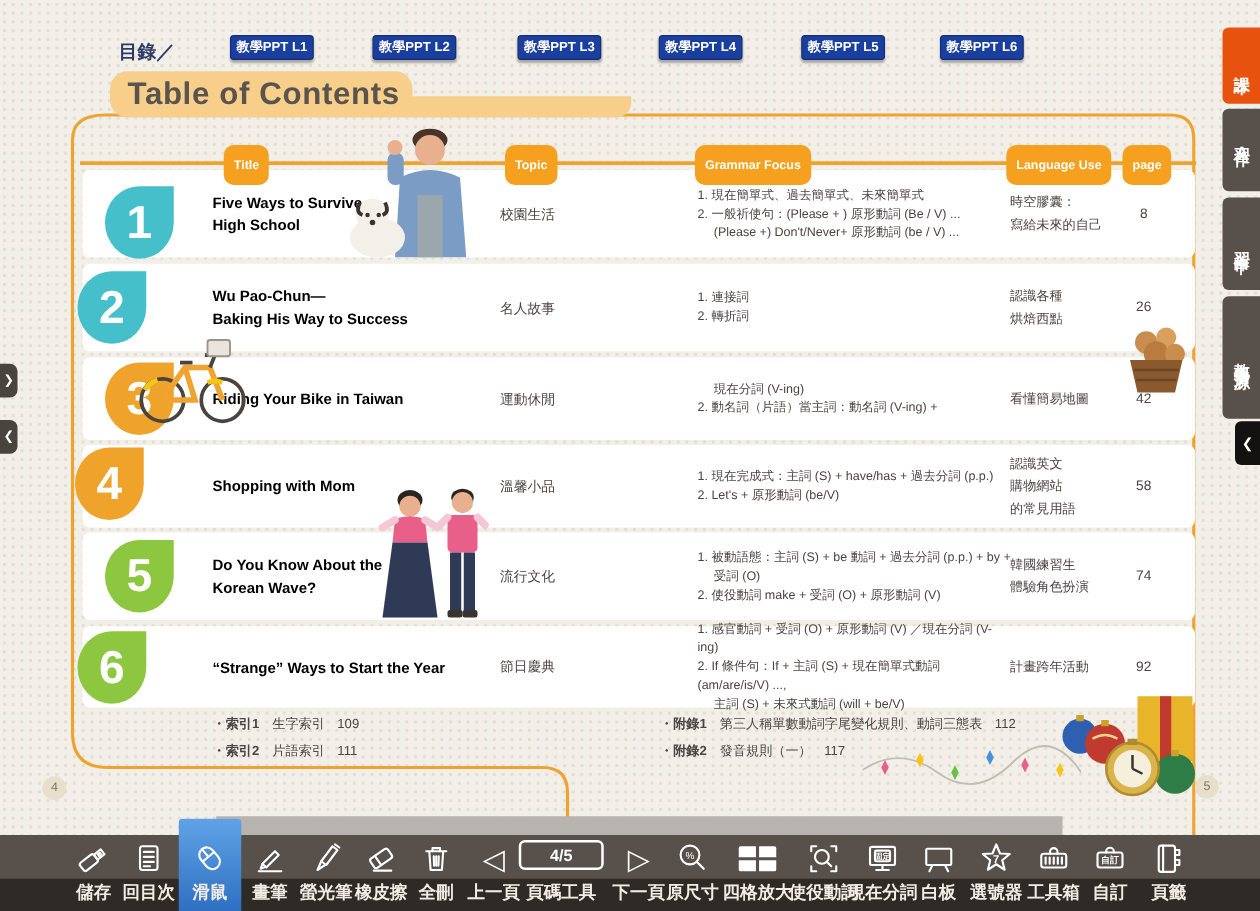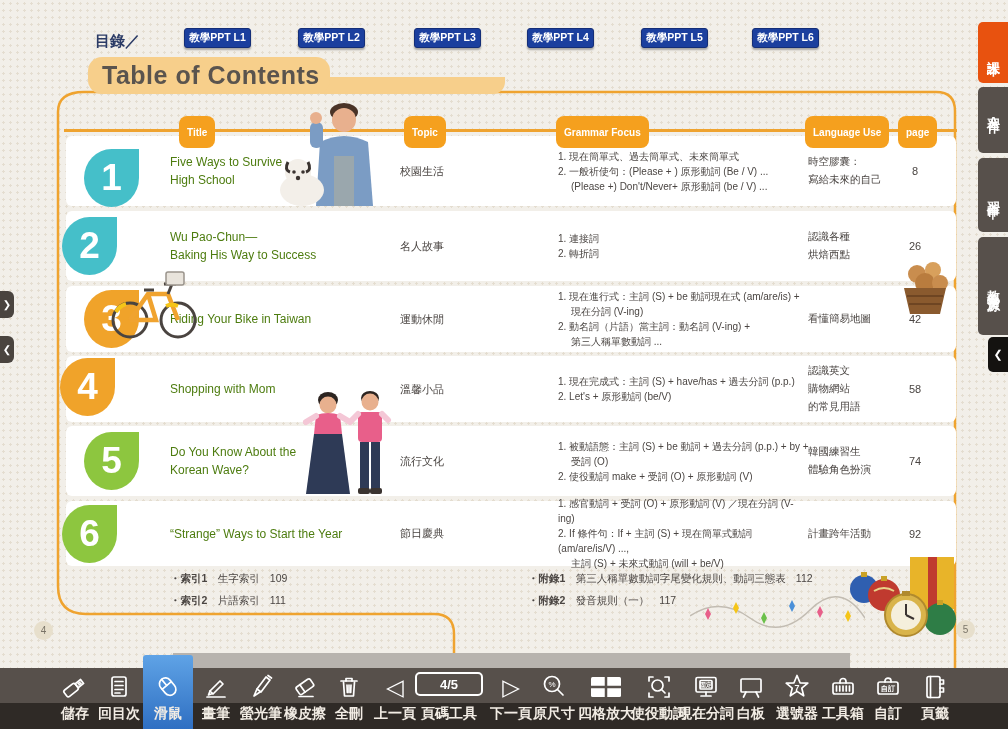--- a/index.html
+++ b/index.html
@@ -22,25 +22,25 @@
 
   
   .hline { position:absolute; left:64px; top:129px; width:893px; height:3px; background:#efa32f; z-index:2; }
   .pill { position:absolute; top:116px; height:32px; background:#f5a01e; color:#fff; font-size:10px; font-weight:bold; border-radius:8px; padding:12px 8px; display:flex; align-items:center; z-index:3; white-space:nowrap; }
 
   
   .row { position:absolute; left:66px; width:890px; background:#fff; border-radius:6px; z-index:2; }
   .badge { position:absolute; width:55px; height:58px; border-radius:50% 0 50% 50%; color:#fff; font-weight:bold; font-size:37px; display:flex; align-items:center; justify-content:center; z-index:4; }
   .c-teal { background:#45bfc9; } .c-orange { background:#f0a32a; } .c-green { background:#8dc63f; }
   .col { position:absolute; top:0; height:100%; display:flex; flex-direction:column; justify-content:center; }
-  .col-title { left:104px; width:200px; font-size:12px; font-weight:normal; color:#4d7c0f; line-height:18px;justify-content:center; }
+  .col-title { left:104px; width:200px; font-size:12px; font-weight:bold; color:#000000; line-height:18px;justify-content:center; }
   .col-topic { left:334px; width:90px; font-size:11px; color:#4a4542; align-items:flex-start; }
   .col-grammar { left:492px; width:252px; font-size:10px; color:#4a4542; line-height:15px; }
   .col-grammar .ind { padding-left:13px; }
-  .col-lang { left:742px; width:100px; font-size:10.5px; color:#4a4542; line-height:18px;font-family:Liberation Mono, monospace; }
+  .col-lang { left:742px; width:100px; font-size:10.5px; color:#4a4542; line-height:18px; }
   .col-page { left:828px; width:42px; font-size:11px; color:#4a4542; align-items:center; }
 
   
   .idxitem { position:absolute; font-size:10.5px; color:#4a4542; z-index:3; white-space:nowrap; }
   .idxitem .lb { font-weight:bold; }
   .idxitem .pg { margin-left:10px; }
 
   
   .pcircle { position:absolute; width:19px; height:19px; border-radius:50%; background:#e7dfcc; color:#7a7468; font-size:10px; display:flex; align-items:center; justify-content:center; z-index:3; }
 
@@ -141,24 +141,22 @@
   </div>
 
   <div class="row" style="top:286px;height:66px">
     <div class="col col-title">
         <span>Riding Your Bike in Taiwan</span>
       </div>
     <div class="col col-topic">
         <span>運動休閒</span>
       </div>
     <div class="col col-grammar">
-        <span>1. 現在進行式：主詞 (S) + be 動詞現在式 (am/are/is) +</span>
         <span class="ind">現在分詞 (V-ing)</span>
         <span>2. 動名詞（片語）當主詞：動名詞 (V-ing) +</span>
-        <span class="ind">第三人稱單數動詞 ...</span>
       </div>
     <div class="col col-lang">
         <span>看懂簡易地圖</span>
       </div>
     <div class="col col-page">
         <span>42</span>
       </div>
   </div>
 
   <div class="row" style="top:356px;height:66px">

